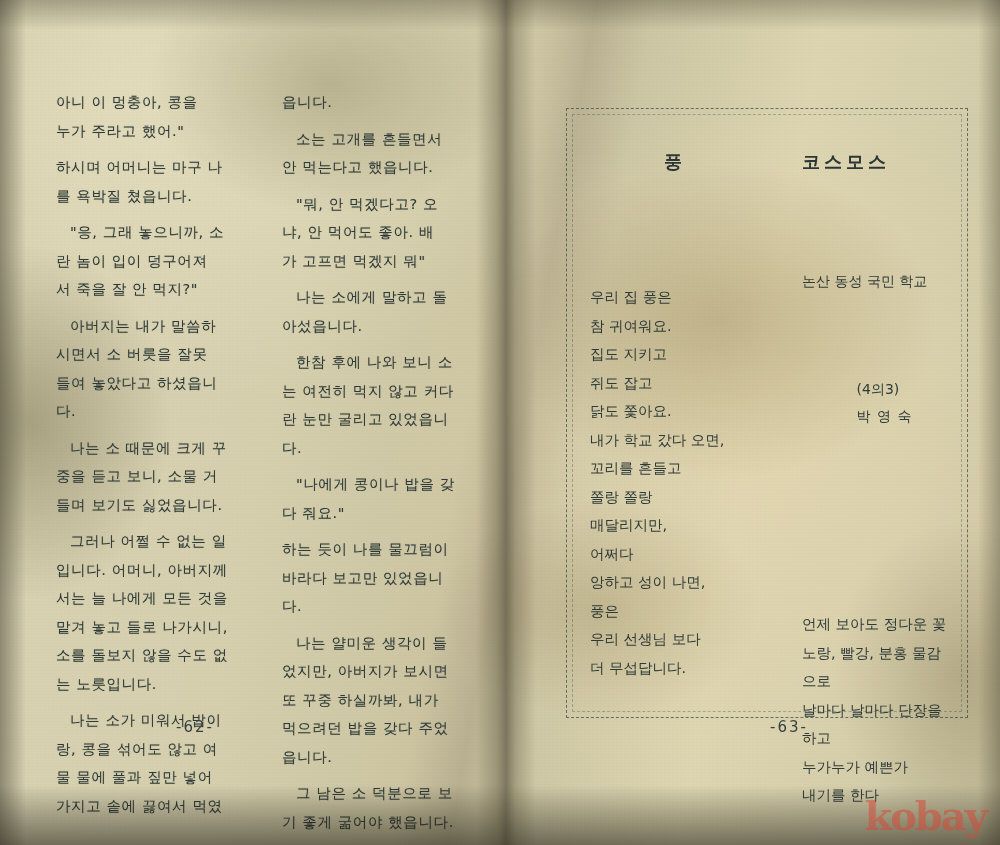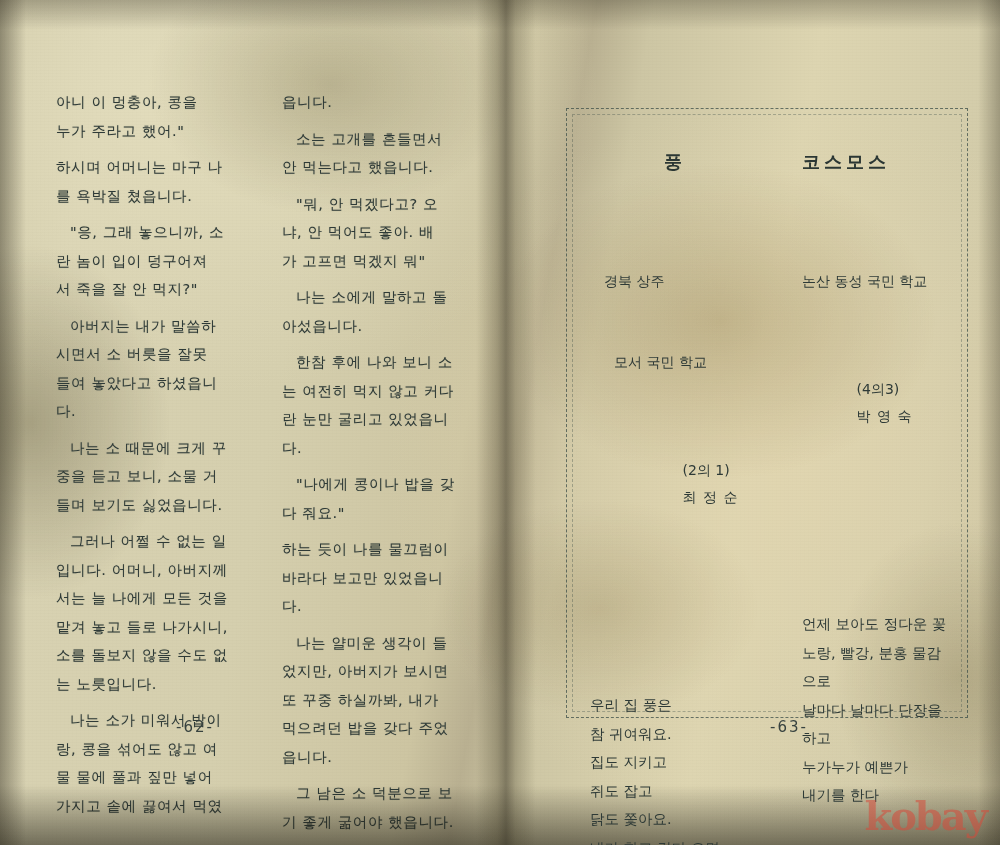--- a/index.html
+++ b/index.html
@@ -273,28 +273,20 @@
   <div class="page page-right"></div>
 
   <div class="poem-frame">
     <div class="poem-frame-inner"></div>
   </div>
 
   <div class="poem-cols">
 
     <div class="poem-col">
       <h2 class="poem-title">풍</h2>
-      <div class="byline l">
-        <span class="byline-line">경북 상주</span>
-        <span class="byline-line ind2">모서 국민 학교</span>
-        <span class="byline-line ind1">
-          <span>(2의 1)</span>
-          <span class="author">최 정 순</span>
-        </span>
-      </div>
       <div class="poem-body">
         <p class="stanza">우리 집 풍은
 참 귀여워요.
 집도 지키고
 쥐도 잡고
 닭도 쫓아요.
 내가 학교 갔다 오면,
 꼬리를 흔들고
 쫄랑 쫄랑
 매달리지만,

